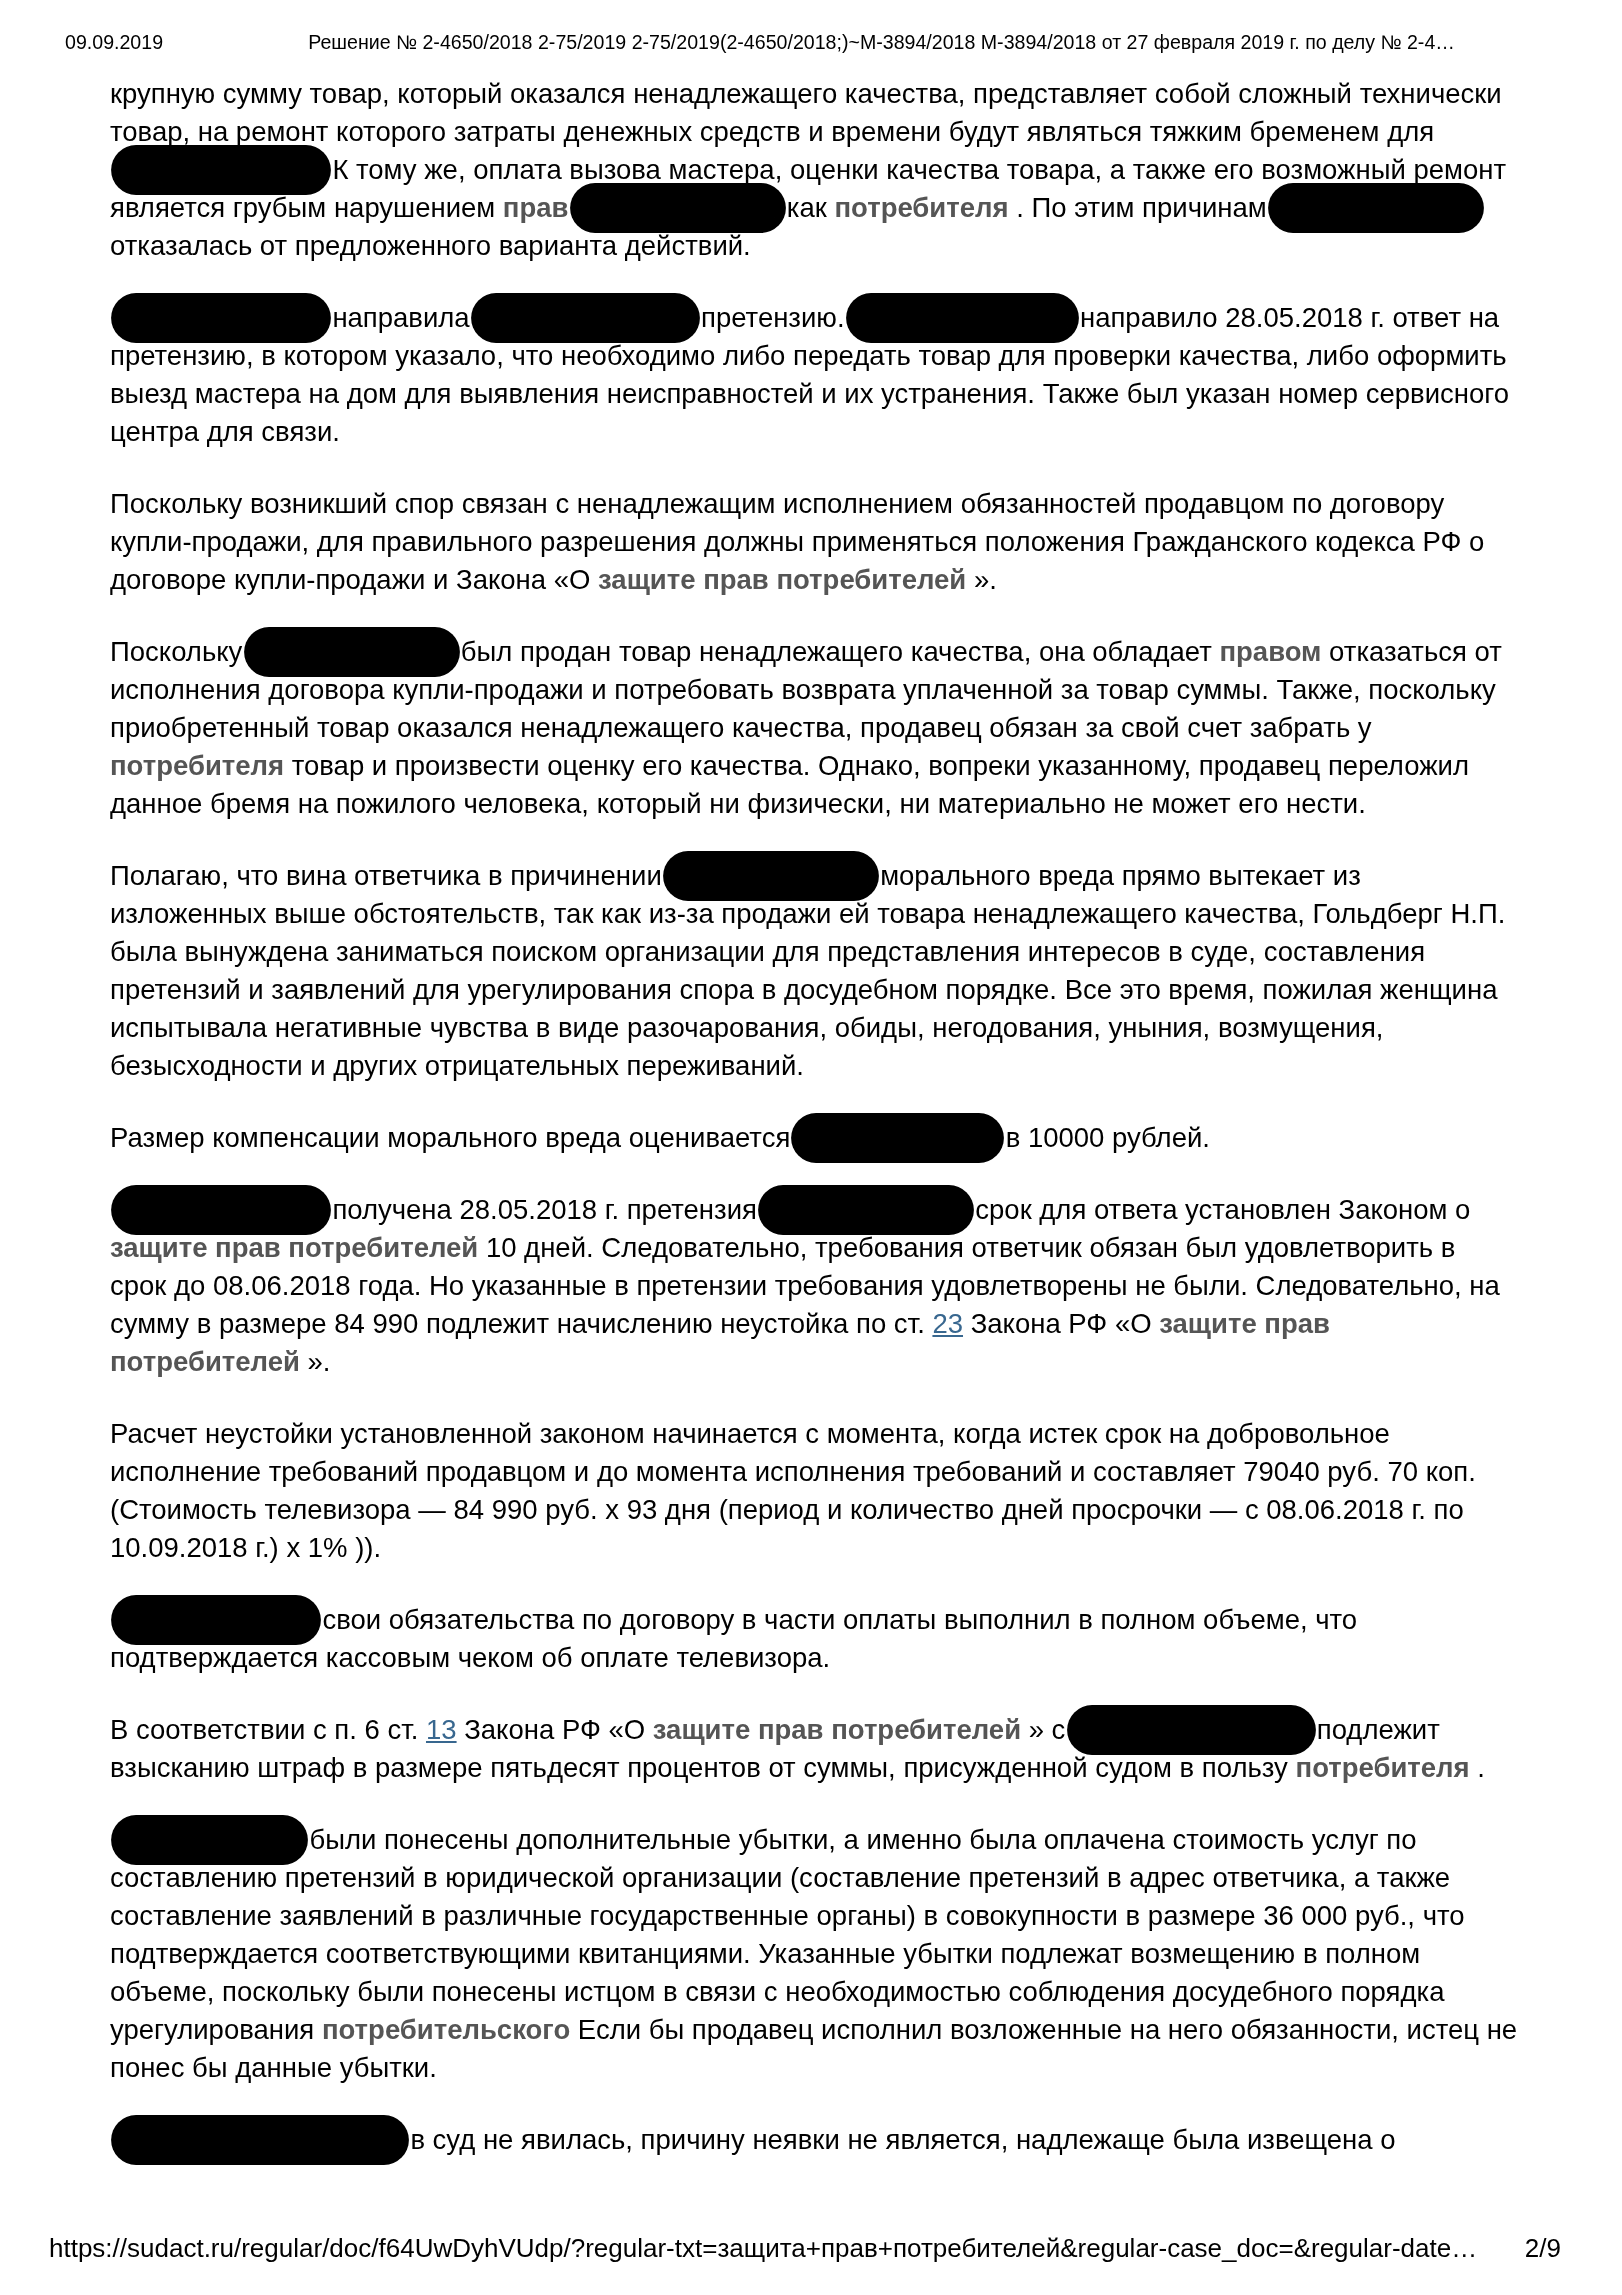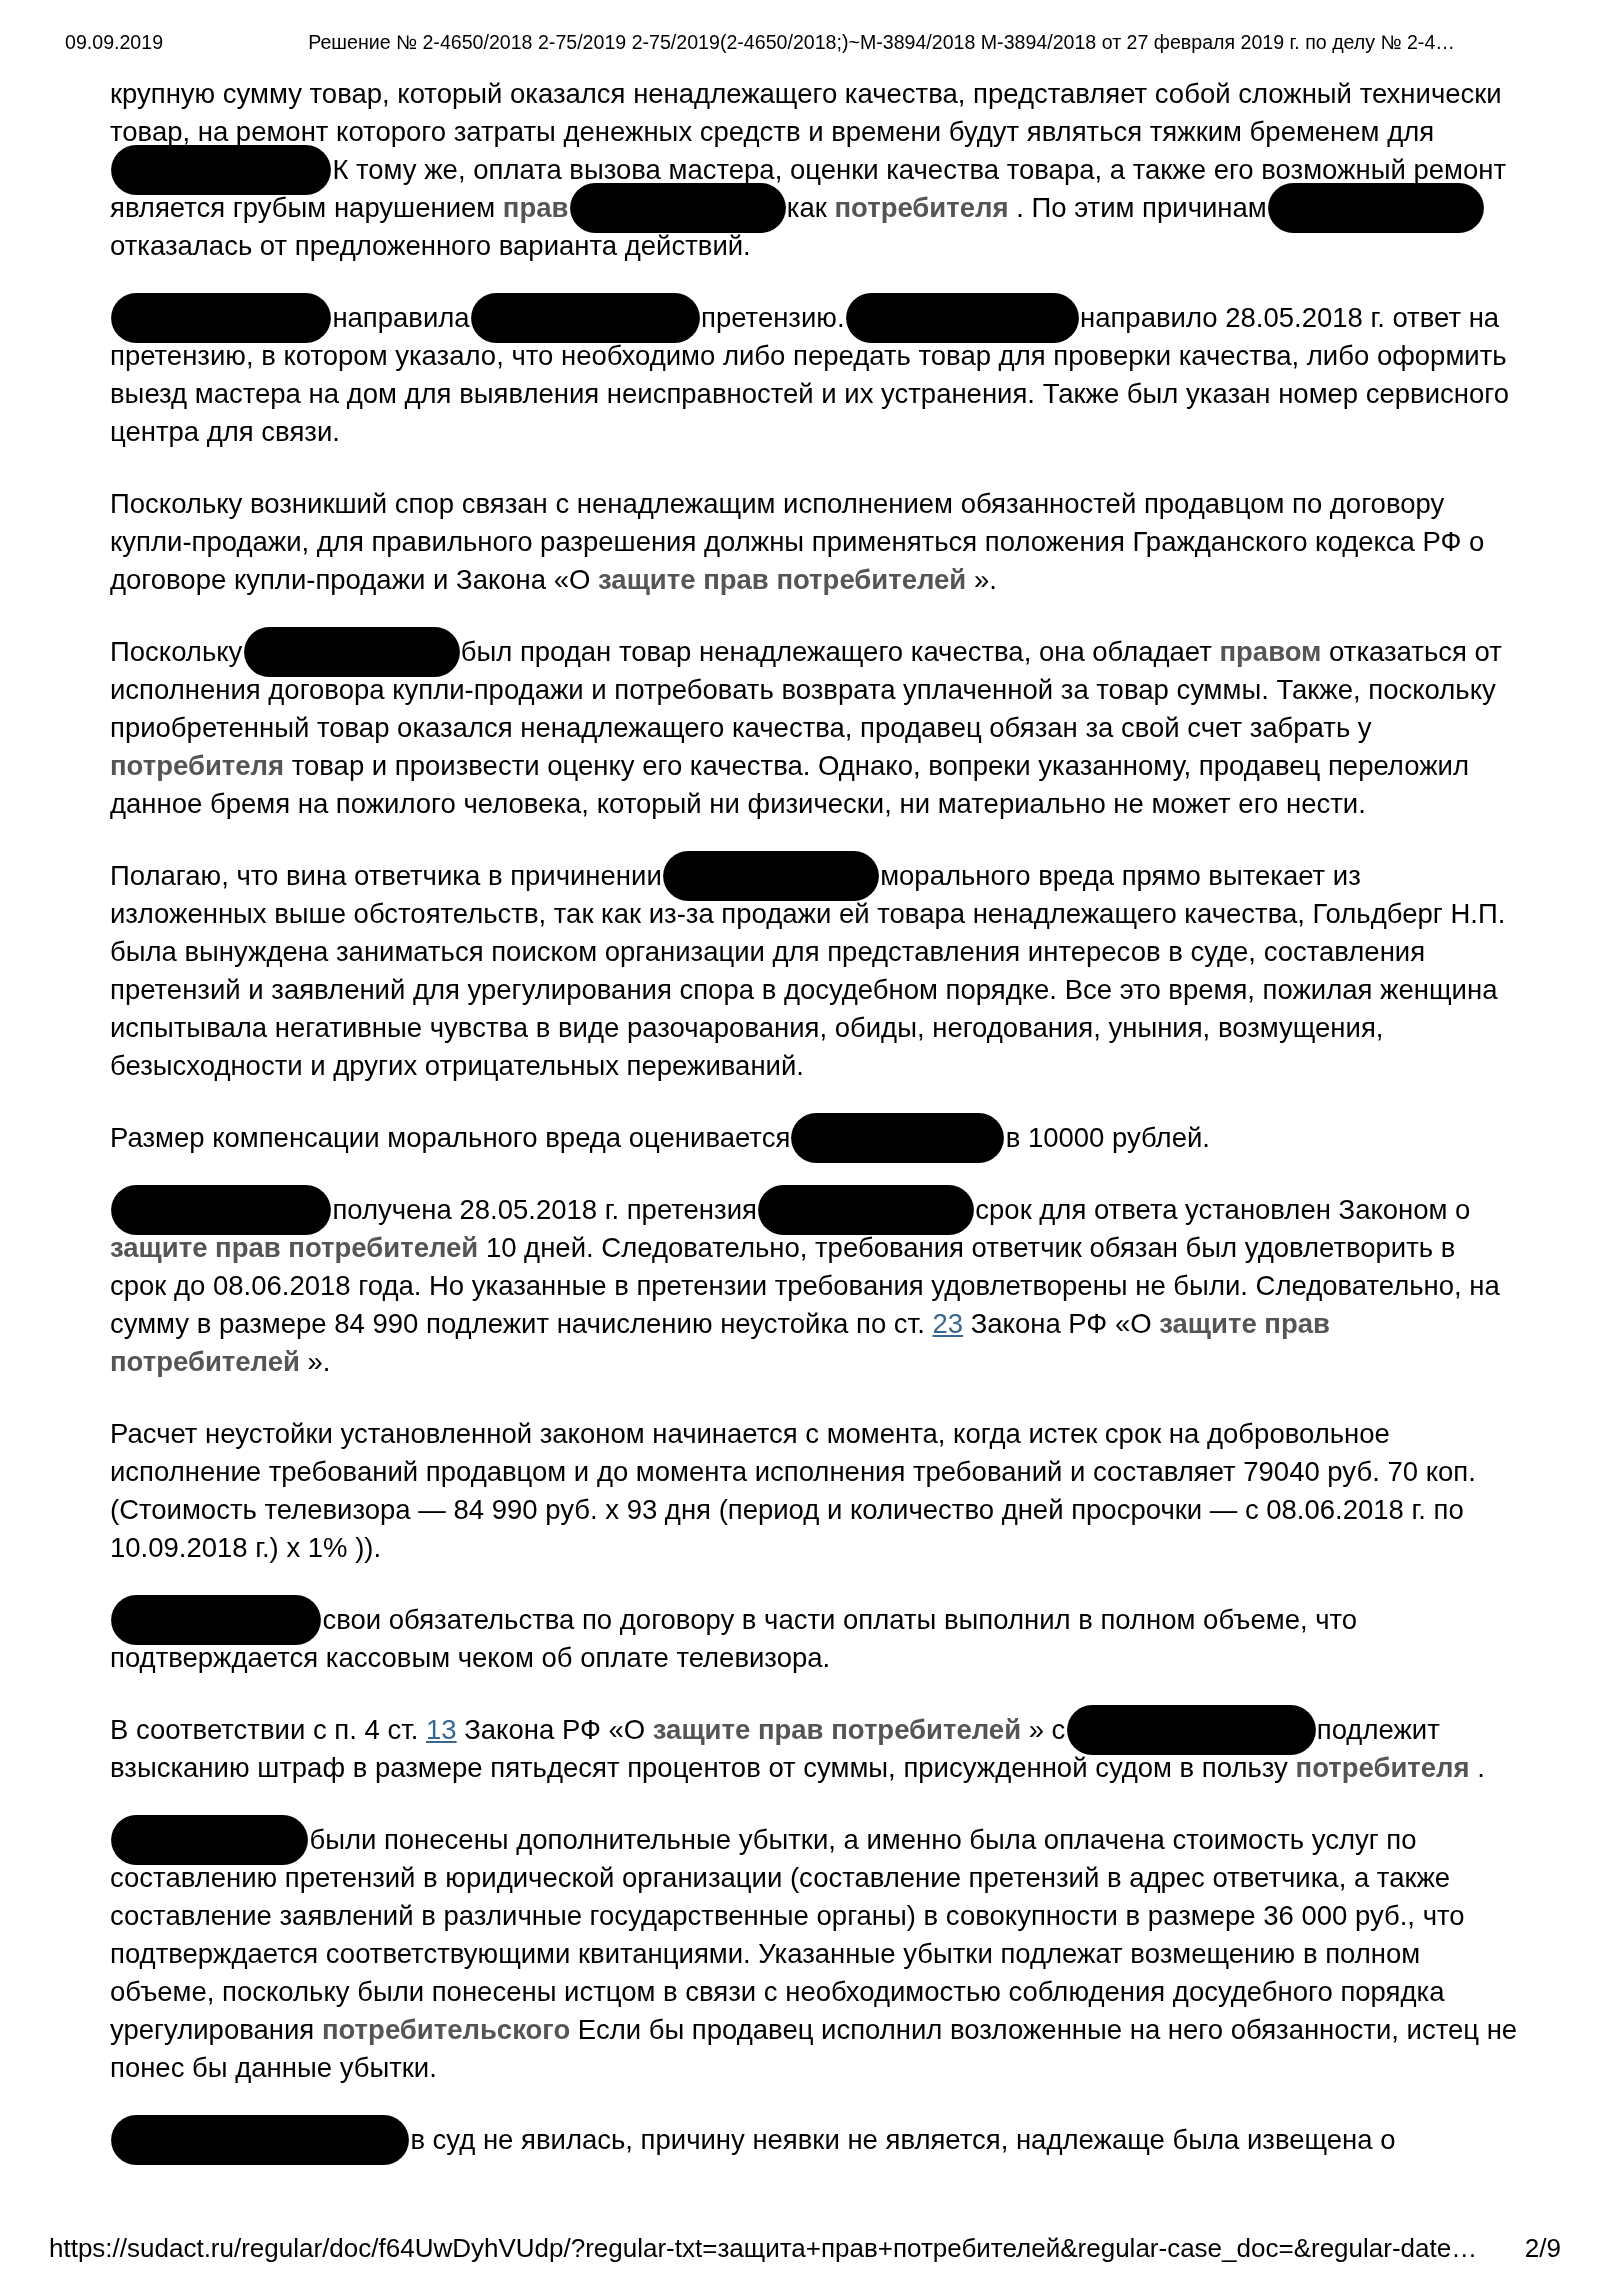--- a/index.html
+++ b/index.html
@@ -88,21 +88,21 @@
   <div class="doc-body">
       <p><span>крупную сумму товар, который оказался ненадлежащего качества, представляет собой сложный технически товар, на ремонт которого затраты денежных средств и времени будут являться тяжким бременем для </span><span class="redact" style="width: 204px;"></span><span>К тому же, оплата вызова мастера, оценки качества товара, а также его возможный ремонт является грубым нарушением </span><b class="hl">прав</b><span class="redact" style="width: 200px;"></span><span>как </span><b class="hl">потребителя</b><span> . По этим причинам</span><span class="redact" style="width: 200px;"></span><span>отказалась от предложенного варианта действий.</span></p>
       <p><span class="redact" style="width: 204px;"></span><span>направила</span><span class="redact" style="width: 213px;"></span><span>претензию.</span><span class="redact" style="width: 217px;"></span><span>направило 28.05.2018 г. ответ на претензию, в котором указало, что необходимо либо передать товар для проверки качества, либо оформить выезд мастера на дом для выявления неисправностей и их устранения. Также был указан номер сервисного центра для связи.</span></p>
       <p><span>Поскольку возникший спор связан с ненадлежащим исполнением обязанностей продавцом по договору купли-продажи, для правильного разрешения должны применяться положения Гражданского кодекса РФ о договоре купли-продажи и Закона «О </span><b class="hl">защите прав потребителей</b><span> ».</span></p>
       <p><span>Поскольку</span><span class="redact" style="width: 200px;"></span><span>был продан товар ненадлежащего качества, она обладает </span><b class="hl">правом</b><span> отказаться от исполнения договора купли-продажи и потребовать возврата уплаченной за товар суммы. Также, поскольку приобретенный товар оказался ненадлежащего качества, продавец обязан за свой счет забрать у </span><b class="hl">потребителя</b><span> товар и произвести оценку его качества. Однако, вопреки указанному, продавец переложил данное бремя на пожилого человека, который ни физически, ни материально не может его нести.</span></p>
       <p><span>Полагаю, что вина ответчика в причинении</span><span class="redact" style="width: 200px;"></span><span>морального вреда прямо вытекает из изложенных выше обстоятельств, так как из-за продажи ей товара ненадлежащего качества, Гольдберг Н.П. была вынуждена заниматься поиском организации для представления интересов в суде, составления претензий и заявлений для урегулирования спора в досудебном порядке. Все это время, пожилая женщина испытывала негативные чувства в виде разочарования, обиды, негодования, уныния, возмущения, безысходности и других отрицательных переживаний.</span></p>
       <p><span>Размер компенсации морального вреда оценивается</span><span class="redact" style="width: 197px;"></span><span>в 10000 рублей.</span></p>
       <p><span class="redact" style="width: 204px;"></span><span>получена 28.05.2018 г. претензия</span><span class="redact" style="width: 200px;"></span><span>срок для ответа установлен Законом о </span><b class="hl">защите прав потребителей</b><span> 10 дней. Следовательно, требования ответчик обязан был удовлетворить в срок до 08.06.2018 года. Но указанные в претензии требования удовлетворены не были. Следовательно, на сумму в размере 84 990 подлежит начислению неустойка по ст. </span><a class="lk" href="#">23</a><span> Закона РФ «О </span><b class="hl">защите прав потребителей</b><span> ».</span></p>
       <p><span>Расчет неустойки установленной законом начинается с момента, когда истек срок на добровольное исполнение требований продавцом и до момента исполнения требований и составляет 79040 руб. 70 коп. (Стоимость телевизора — 84 990 руб. х 93 дня (период и количество дней просрочки — с 08.06.2018 г. по 10.09.2018 г.) х 1% )).</span></p>
       <p><span class="redact" style="width: 194px;"></span><span>свои обязательства по договору в части оплаты выполнил в полном объеме, что подтверждается кассовым чеком об оплате телевизора.</span></p>
-      <p><span>В соответствии с п. 4 ст. </span><a class="lk" href="#">13</a><span> Закона РФ «О </span><b class="hl">защите прав потребителей</b><span> » с</span><span class="redact" style="width: 233px;"></span><span>подлежит взысканию штраф в размере пятьдесят процентов от суммы, присужденной судом в пользу </span><b class="hl">потребителя</b><span> .</span></p>
+      <p><span>В соответствии с п. 6 ст. </span><a class="lk" href="#">13</a><span> Закона РФ «О </span><b class="hl">защите прав потребителей</b><span> » с</span><span class="redact" style="width: 233px;"></span><span>подлежит взысканию штраф в размере пятьдесят процентов от суммы, присужденной судом в пользу </span><b class="hl">потребителя</b><span> .</span></p>
       <p><span class="redact" style="width: 181px;"></span><span>были понесены дополнительные убытки, а именно была оплачена стоимость услуг по составлению претензий в юридической организации (составление претензий в адрес ответчика, а также составление заявлений в различные государственные органы) в совокупности в размере 36 000 руб., что подтверждается соответствующими квитанциями. Указанные убытки подлежат возмещению в полном объеме, поскольку были понесены истцом в связи с необходимостью соблюдения досудебного порядка урегулирования </span><b class="hl">потребительского</b><span> Если бы продавец исполнил возложенные на него обязанности, истец не понес бы данные убытки.</span></p>
       <p><span class="redact" style="width: 282px;"></span><span>в суд не явилась, причину неявки не является, надлежаще была извещена о</span></p>
     </div>
 
   <div class="print-footer">
     <span class="footer-url">https://sudact.ru/regular/doc/f64UwDyhVUdp/?regular-txt=защита+прав+потребителей&amp;regular-case_doc=&amp;regular-date_from=&amp;regular-date_t…</span>
     <span class="footer-page">2/9</span>
   </div>
 
 </div>

